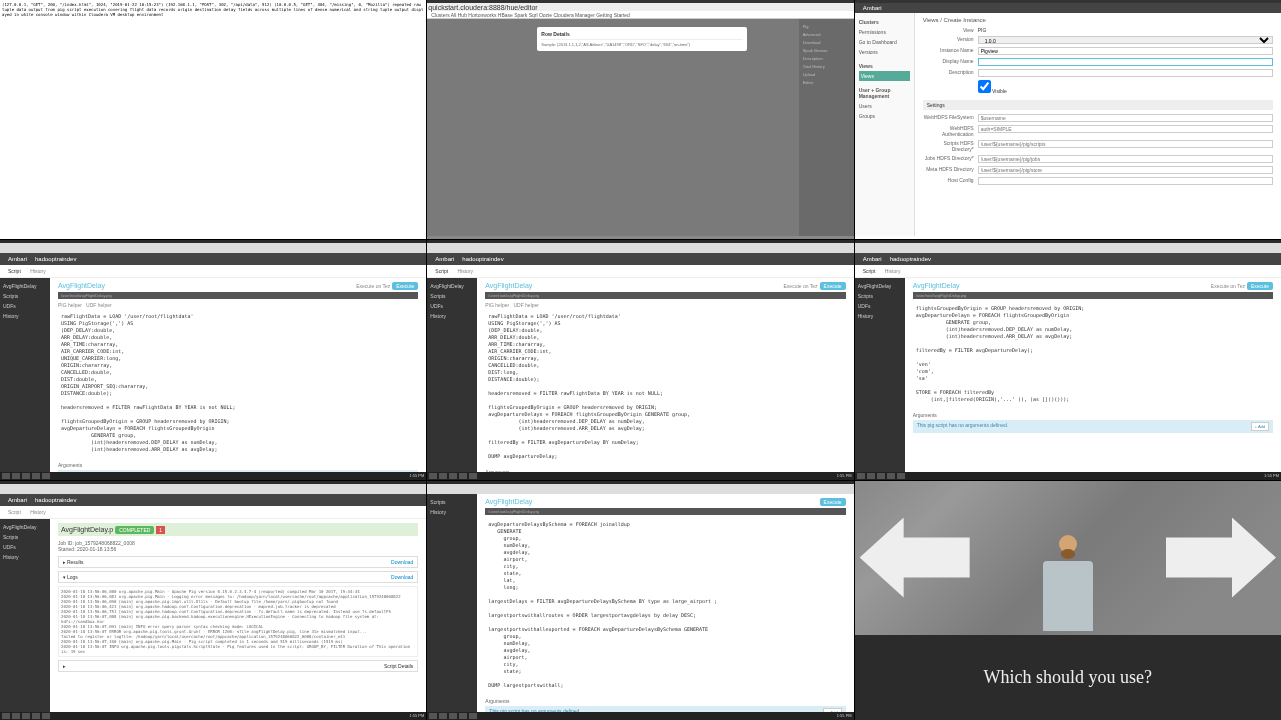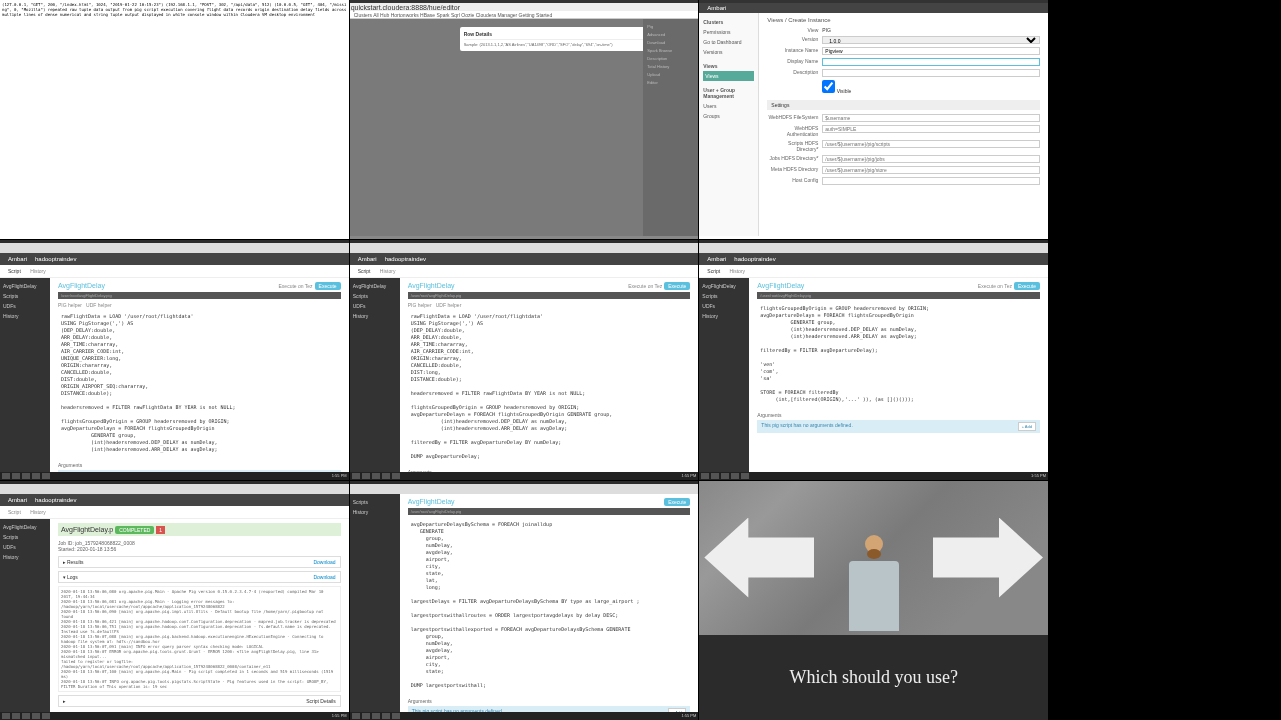--- a/index.html
+++ b/index.html
@@ -1,17 +1,17 @@
 <!DOCTYPE html>
 <html><head>
 <meta charset="utf-8">
 <style>
 * { margin: 0; padding: 0; box-sizing: border-box; }
 body { font-family: Arial, sans-serif; font-size: 7px; background: #000; color: #333; }
-.grid { display: grid; grid-template-columns: repeat(3, 1fr); grid-template-rows: repeat(3, 1fr); width: 1048px; height: 720px; gap: 1px; background: #000; }
+.grid { display: grid; grid-template-columns: repeat(3, 1fr); grid-template-rows: repeat(3, 1fr); width: 1281px; height: 720px; gap: 1px; background: #000; }
 .panel { background: #f5f5f5; overflow: hidden; position: relative; }
 
 
 .p1 { background: #fff; padding: 2px; }
 .p1 .term-text { font-family: monospace; font-size: 4px; line-height: 5px; color: #000; word-break: break-all; overflow: hidden; height: 100%; }
 
 
 .p2 { background: #888; }
 .p2 .topbar { background: #333; height: 3px; }
 .p2 .browser-bar { background: #eee; height: 8px; padding: 1px; }

